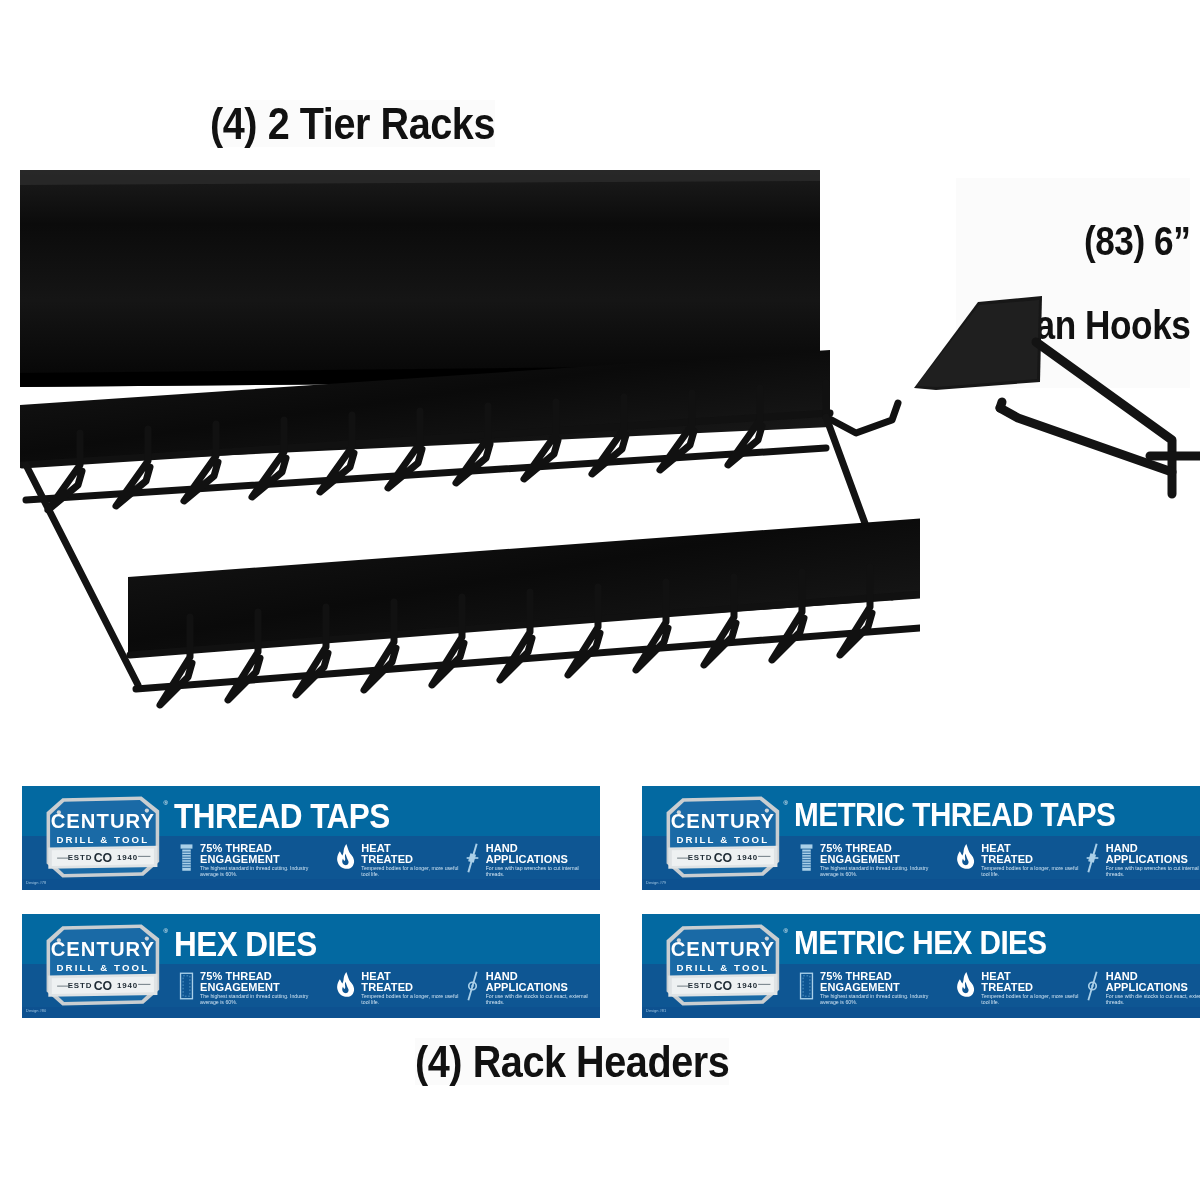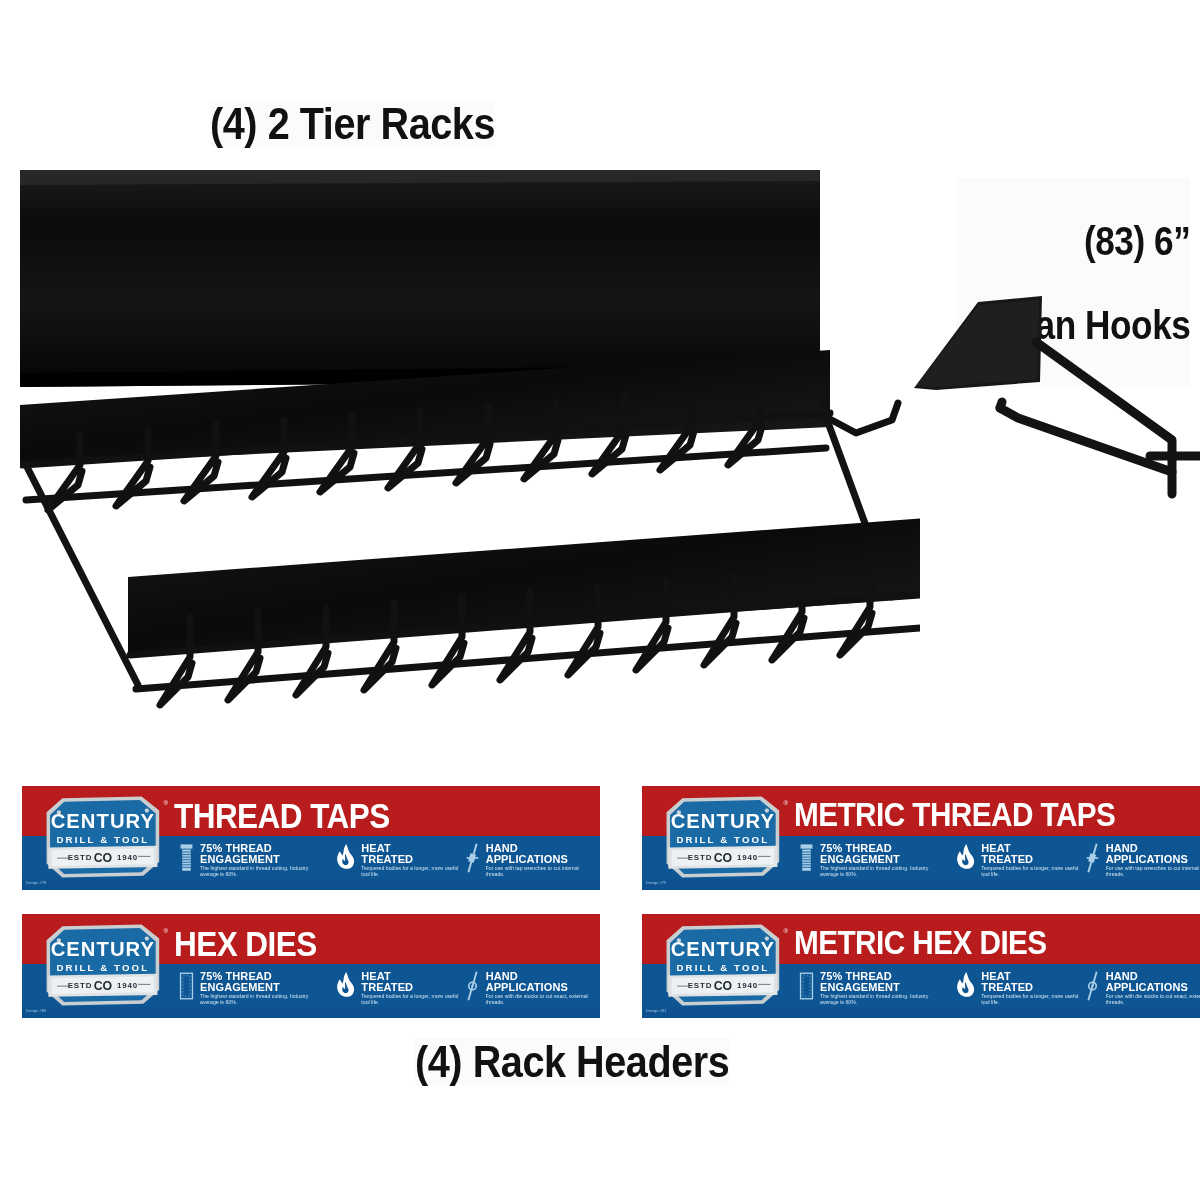--- a/index.html
+++ b/index.html
@@ -31,21 +31,21 @@
   
   #rack{position:absolute;left:0;top:165px;width:900px;height:580px;}
   #rack svg{display:block;}
 
   
   #scanhook{position:absolute;left:880px;top:290px;width:320px;height:230px;}
 
   
   .banner{
     position:absolute;
-    background:#b91c1c;
+    background:#0369a1;
     overflow:hidden;
     box-sizing:border-box;
   }
   .banner .lower{
     position:absolute;left:0;right:0;bottom:0;height:52%;
     background:#0e5693;
   }
   .banner .footstrip{
     position:absolute;left:0;right:0;bottom:0;height:11%;
     background:#0d5190;

